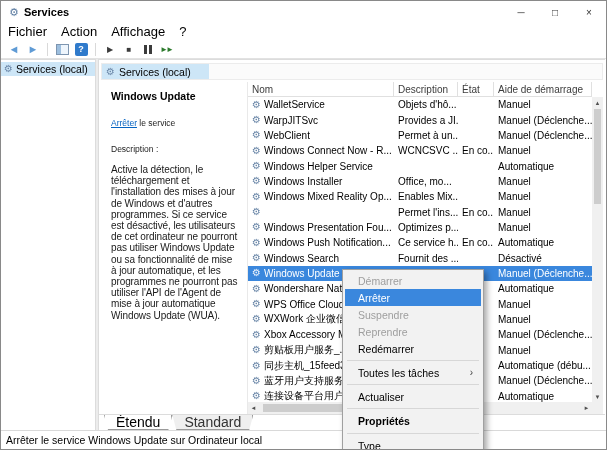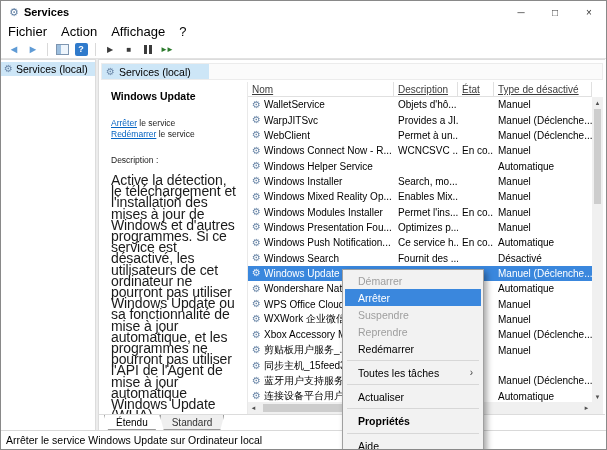--- a/index.html
+++ b/index.html
@@ -41,26 +41,26 @@
   #phead{position:absolute;top:3px;left:2px;right:2px;height:17px;background:#fbfbfb;border:1px solid #ececec;display:flex;align-items:center;}
   #phead .chip{display:flex;align-items:center;gap:4px;background:#cde6f7;height:100%;padding:0 18px 0 4px;font-size:10.5px;}
 
   
   #info{position:absolute;top:22px;left:2px;width:146px;bottom:16px;padding:8px 7px 0 10px;overflow:hidden;}
   #info .svc-title{font-weight:bold;font-size:10.5px;margin-bottom:16px;}
   .lnk-line{font-size:8.5px;line-height:11px;}
   .lnk{color:#0563c1;text-decoration:underline;cursor:pointer;}
   .lnk-suffix{color:#222;text-align:center;}
   .desc-label{margin-top:15px;font-size:8.5px;color:#222;}
-  .desc{margin-top:10px;font-size:14px;line-height:11.2px;color:#1a1a1a;letter-spacing:-0.1px;}
+  .desc{margin-top:10px;font-size:10px;line-height:11.2px;color:#1a1a1a;letter-spacing:-0.1px;}
 
   
   #list{position:absolute;top:22px;left:148px;right:2px;bottom:16px;border-left:1px solid #e9e9e9;}
   #lheader{position:absolute;top:0;left:0;right:11px;height:15px;display:flex;border-bottom:1px solid #e0e0e0;background:#fff;}
-  .hcell{position:relative;border-right:1px solid #e0e0e0;padding:2px 0 0 4px;font-size:10px;color:#3c3c3c;overflow:hidden;white-space:nowrap;text-decoration:underline;}
+  .hcell{position:relative;border-right:1px solid #e0e0e0;padding:2px 0 0 4px;font-size:10px;color:#3c3c3c;overflow:hidden;white-space:nowrap;}
   .c-name{width:146px;}
   .c-desc{width:64px;}
   .c-state{width:36px;}
   .c-start{flex:1;}
   .sort{position:absolute;top:-3px;left:64px;font-size:9px;color:#888;}
   #rows{position:absolute;top:15px;left:0;right:11px;bottom:12px;overflow:hidden;}
   .row{display:flex;height:15.35px;}
   .row .cell{padding-left:4px;overflow:hidden;white-space:nowrap;font-size:10px;display:flex;align-items:center;}
   .row .c-name{gap:3px;}
   .row.sel{background:#3a87dd;color:#fff;}
@@ -69,21 +69,21 @@
   
   #hscroll{position:absolute;left:0;right:11px;bottom:0;height:12px;background:#f0f0f0;display:flex;align-items:center;}
   #vscroll{position:absolute;top:15px;right:0;bottom:12px;width:11px;background:#f0f0f0;display:flex;flex-direction:column;align-items:center;}
   .sb-ar{color:#505050;font-size:6px;width:11px;height:11px;display:flex;align-items:center;justify-content:center;flex:0 0 auto;}
   #hthumb{height:8px;background:#cdcdcd;width:150px;margin-left:4px;}
   #vthumb{width:7px;background:#cdcdcd;height:95px;margin-top:1px;}
   .corner{position:absolute;right:0;bottom:0;width:11px;height:12px;background:#f0f0f0;}
 
   
   #tabs{position:absolute;left:0;right:0;bottom:0;height:16px;display:flex;align-items:stretch;padding-left:5px;background:#fff;border-top:1px solid #dcdcdc;}
-  .tab{padding:0 11px;font-size:10px;display:flex;align-items:center;border:1px solid #9a9a9a;border-top:none;background:#efefef;color:#333;clip-path:polygon(0 0,100% 0,calc(100% - 4px) 100%,4px 100%);}
+  .tab{padding:0 11px;font-size:14px;display:flex;align-items:center;border:1px solid #9a9a9a;border-top:none;background:#efefef;color:#333;clip-path:polygon(0 0,100% 0,calc(100% - 4px) 100%,4px 100%);}
   .tab.active{background:#fff;color:#000;}
 
   
   #status{position:absolute;left:0;right:0;bottom:0;height:19px;border-top:1px solid #d9d9d9;display:flex;align-items:center;padding-left:5px;font-size:10.5px;background:#fff;}
 
   
   #ctxmenu{position:absolute;left:341px;top:268px;width:142px;background:#f2f2f2;border:1px solid #a0a0a0;box-shadow:3px 3px 6px rgba(0,0,0,0.35);padding:2px 2px;z-index:30;}
   .menu-item{height:17px;display:flex;align-items:center;padding:0 8px 0 13px;font-size:10.5px;}
   .menu-item .mi-label{flex:1;white-space:nowrap;}
   .menu-item.disabled{color:#9e9e9e;}
@@ -151,36 +151,33 @@
         <span class="gear">⚙</span>
         <span>Services (local)</span>
       </span>
     </div>
 
     <div id="info">
       <div class="svc-title">Windows Update</div>
       <div class="lnk-line">
         <span class="lnk">Arrêter</span><span class="lnk-suffix"> le service</span>
       </div>
-      <div class="lnk-line">
-        <span class="lnk">Redémarrer</span><span class="lnk-suffix"> le service</span>
-      </div>
       <div class="desc-label">Description :</div>
       <div class="desc">Active la détection, le téléchargement et l'installation des mises à jour de Windows et d'autres programmes. Si ce service est désactivé, les utilisateurs de cet ordinateur ne pourront pas utiliser Windows Update ou sa fonctionnalité de mise à jour automatique, et les programmes ne pourront pas utiliser l'API de l'Agent de mise à jour automatique Windows Update (WUA).</div>
     </div>
 
     <div id="list">
       <div id="lheader">
         <div class="hcell c-name">
           <span class="sort">ˆ</span>
           <span>Nom</span>
         </div>
         <div class="hcell c-desc">Description</div>
         <div class="hcell c-state">État</div>
-        <div class="hcell c-start">Type de désactivé</div>
+        <div class="hcell c-start">Aide de démarrage</div>
       </div>
 
       <div id="rows">
   <div class="row">
     <div class="cell c-name">
       <span class="gear">⚙</span>
       <span>WalletService</span>
     </div>
     <div class="cell c-desc">Objets d'hô...</div>
     <div class="cell c-state"></div>
@@ -225,39 +222,38 @@
     <div class="cell c-desc"></div>
     <div class="cell c-state"></div>
     <div class="cell c-start">Automatique</div>
   </div>
 
   <div class="row">
     <div class="cell c-name">
       <span class="gear">⚙</span>
       <span>Windows Installer</span>
     </div>
-    <div class="cell c-desc">Search, mo...</div>
+    <div class="cell c-desc">Office, mo...</div>
     <div class="cell c-state"></div>
     <div class="cell c-start">Manuel</div>
   </div>
 
   <div class="row">
     <div class="cell c-name">
       <span class="gear">⚙</span>
       <span>Windows Mixed Reality Op...</span>
     </div>
     <div class="cell c-desc">Enables Mix...</div>
     <div class="cell c-state"></div>
     <div class="cell c-start">Manuel</div>
   </div>
 
   <div class="row">
     <div class="cell c-name">
       <span class="gear">⚙</span>
-      <span>Windows Modules Installer</span>
     </div>
     <div class="cell c-desc">Permet l'ins...</div>
     <div class="cell c-state">En co...</div>
     <div class="cell c-start">Manuel</div>
   </div>
 
   <div class="row">
     <div class="cell c-name">
       <span class="gear">⚙</span>
       <span>Windows Presentation Fou...</span>
@@ -347,20 +343,21 @@
     <div class="cell c-start">Manuel</div>
   </div>
 
   <div class="row">
     <div class="cell c-name">
       <span class="gear">⚙</span>
       <span>同步主机_15feed3...</span>
     </div>
     <div class="cell c-desc"></div>
     <div class="cell c-state"></div>
+    <div class="cell c-start">Automatique (débu...</div>
   </div>
 
   <div class="row">
     <div class="cell c-name">
       <span class="gear">⚙</span>
       <span>蓝牙用户支持服务...</span>
     </div>
     <div class="cell c-desc"></div>
     <div class="cell c-state"></div>
     <div class="cell c-start">Manuel (Déclenche...</div>
@@ -439,17 +436,17 @@
     <span class="mi-label">Actualiser</span>
     <span class="mi-arrow"></span>
   </div>
 <div class="menu-sep"></div>
   <div class="menu-item bold">
     <span class="mi-label">Propriétés</span>
     <span class="mi-arrow"></span>
   </div>
 <div class="menu-sep"></div>
   <div class="menu-item">
-    <span class="mi-label">Aide</span>
+    <span class="mi-label">Type</span>
     <span class="mi-arrow"></span>
   </div>
 </div>
 </div>
 
 </body></html>

